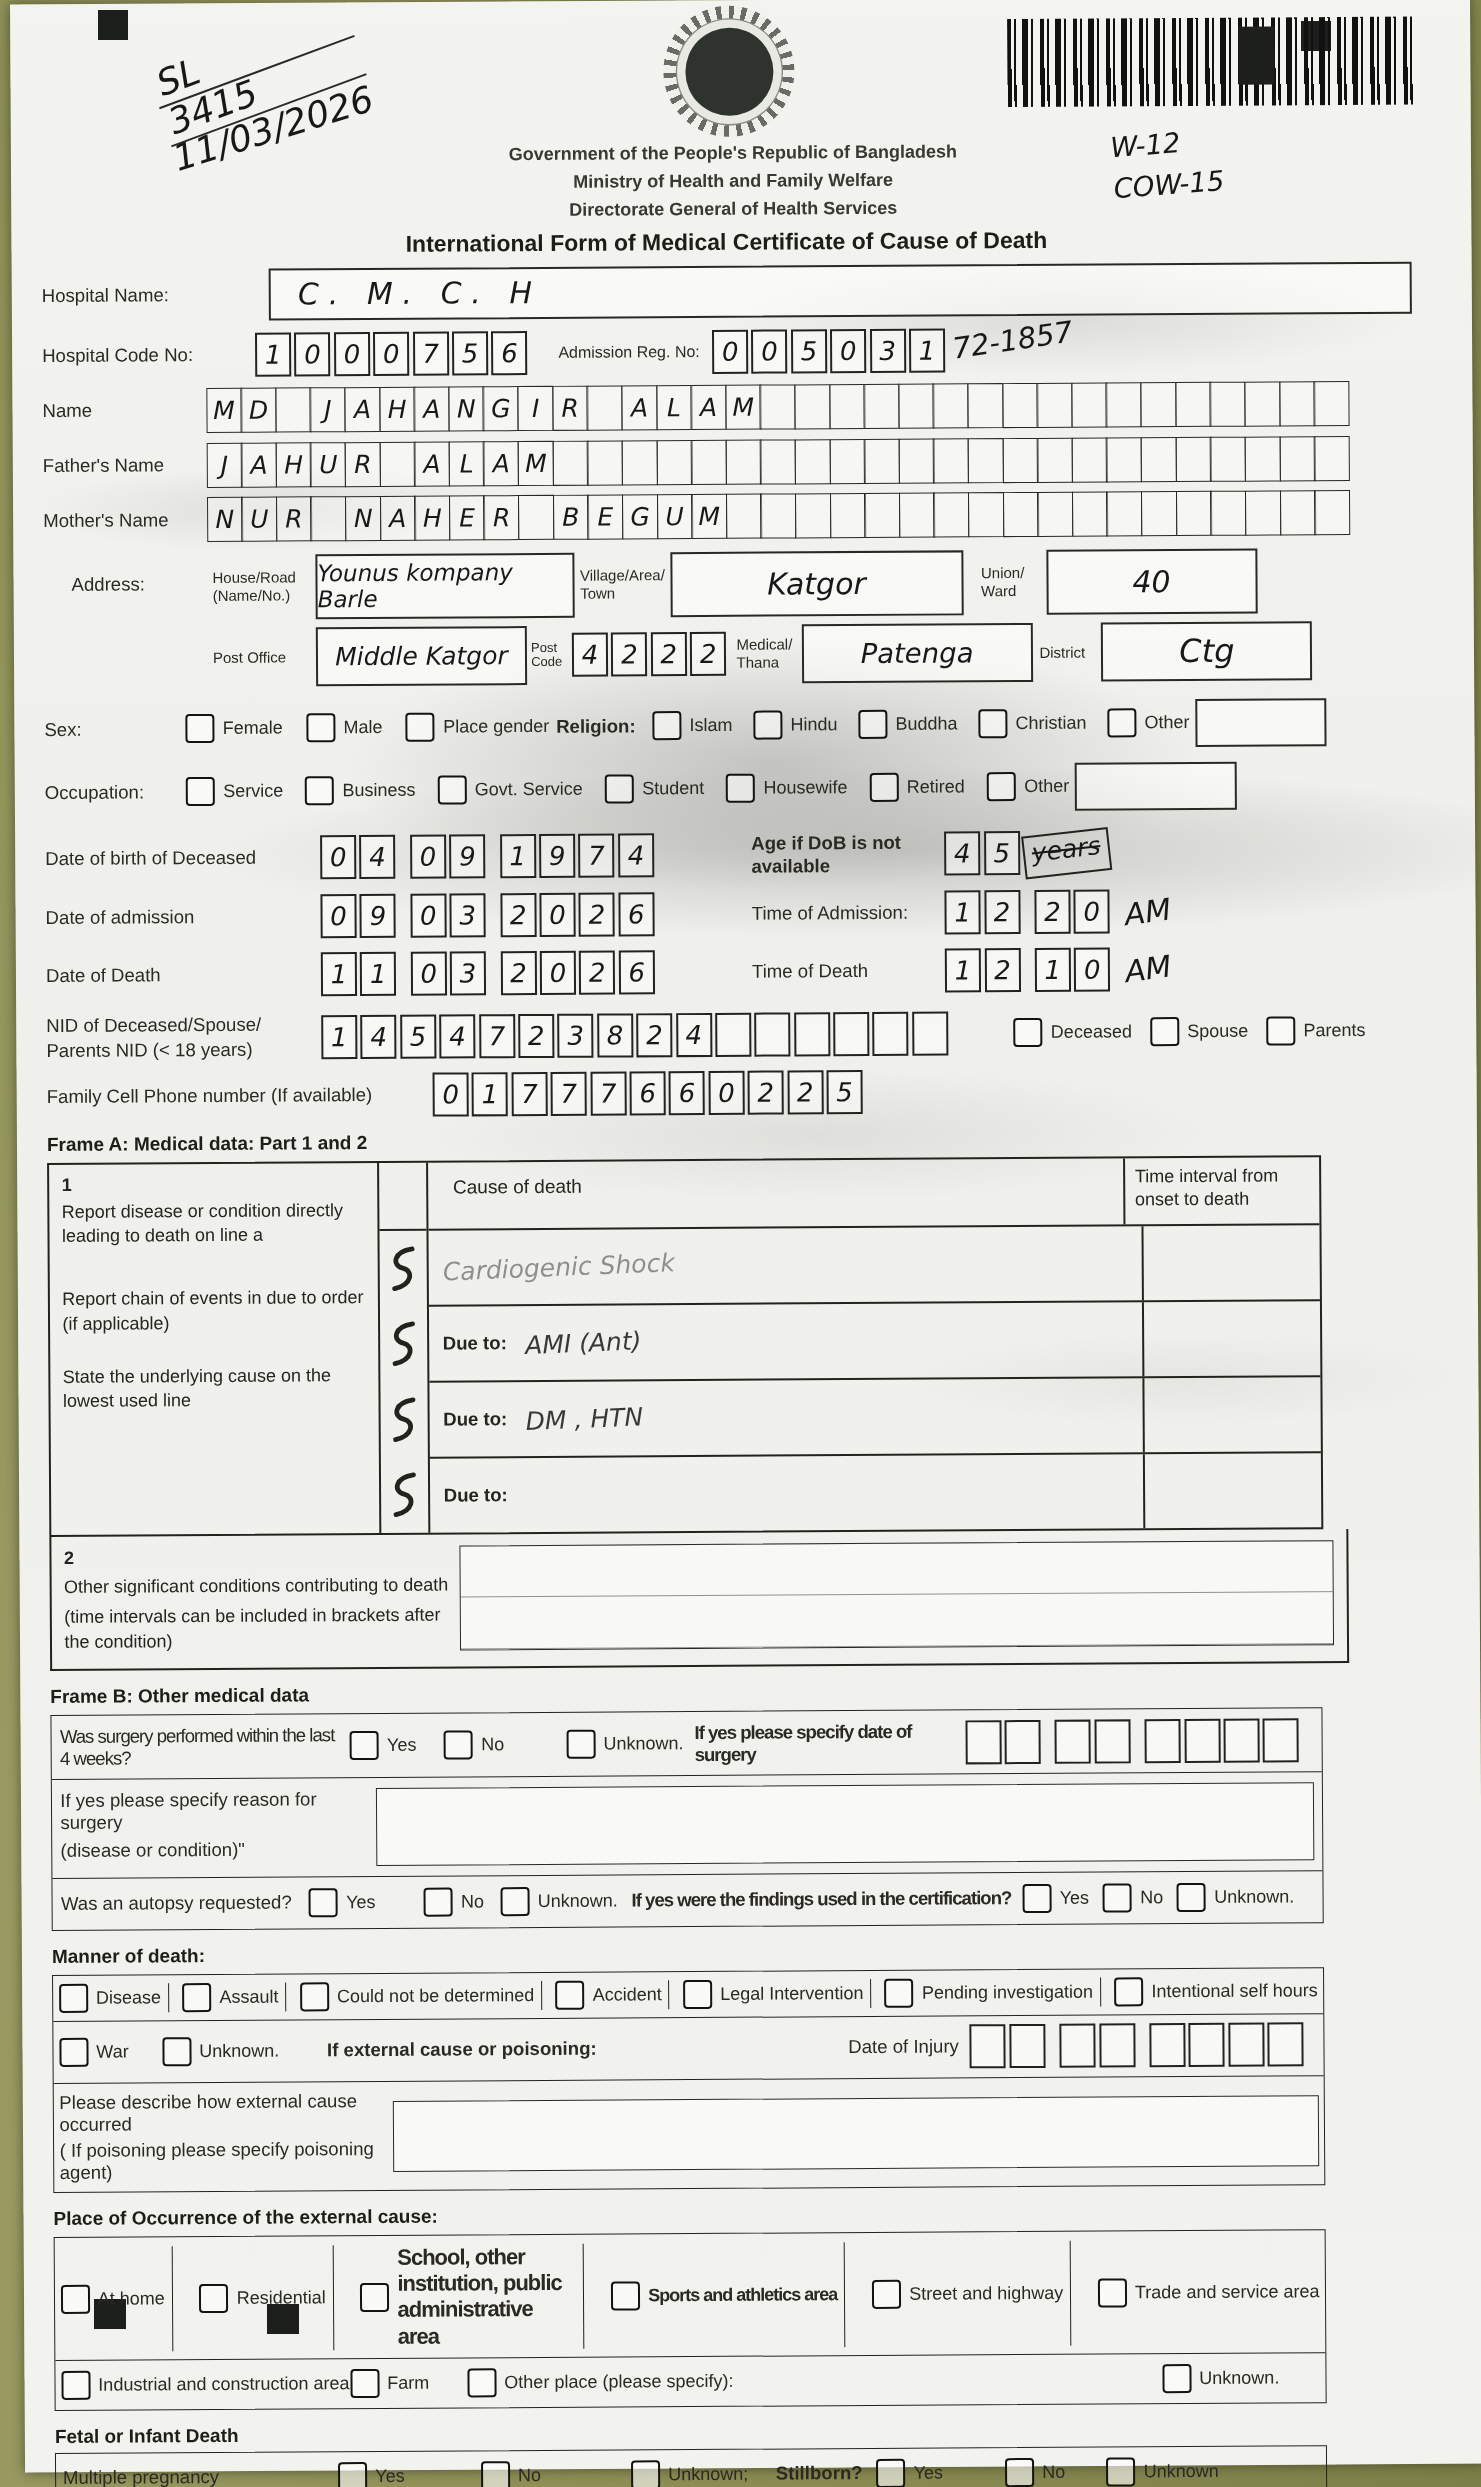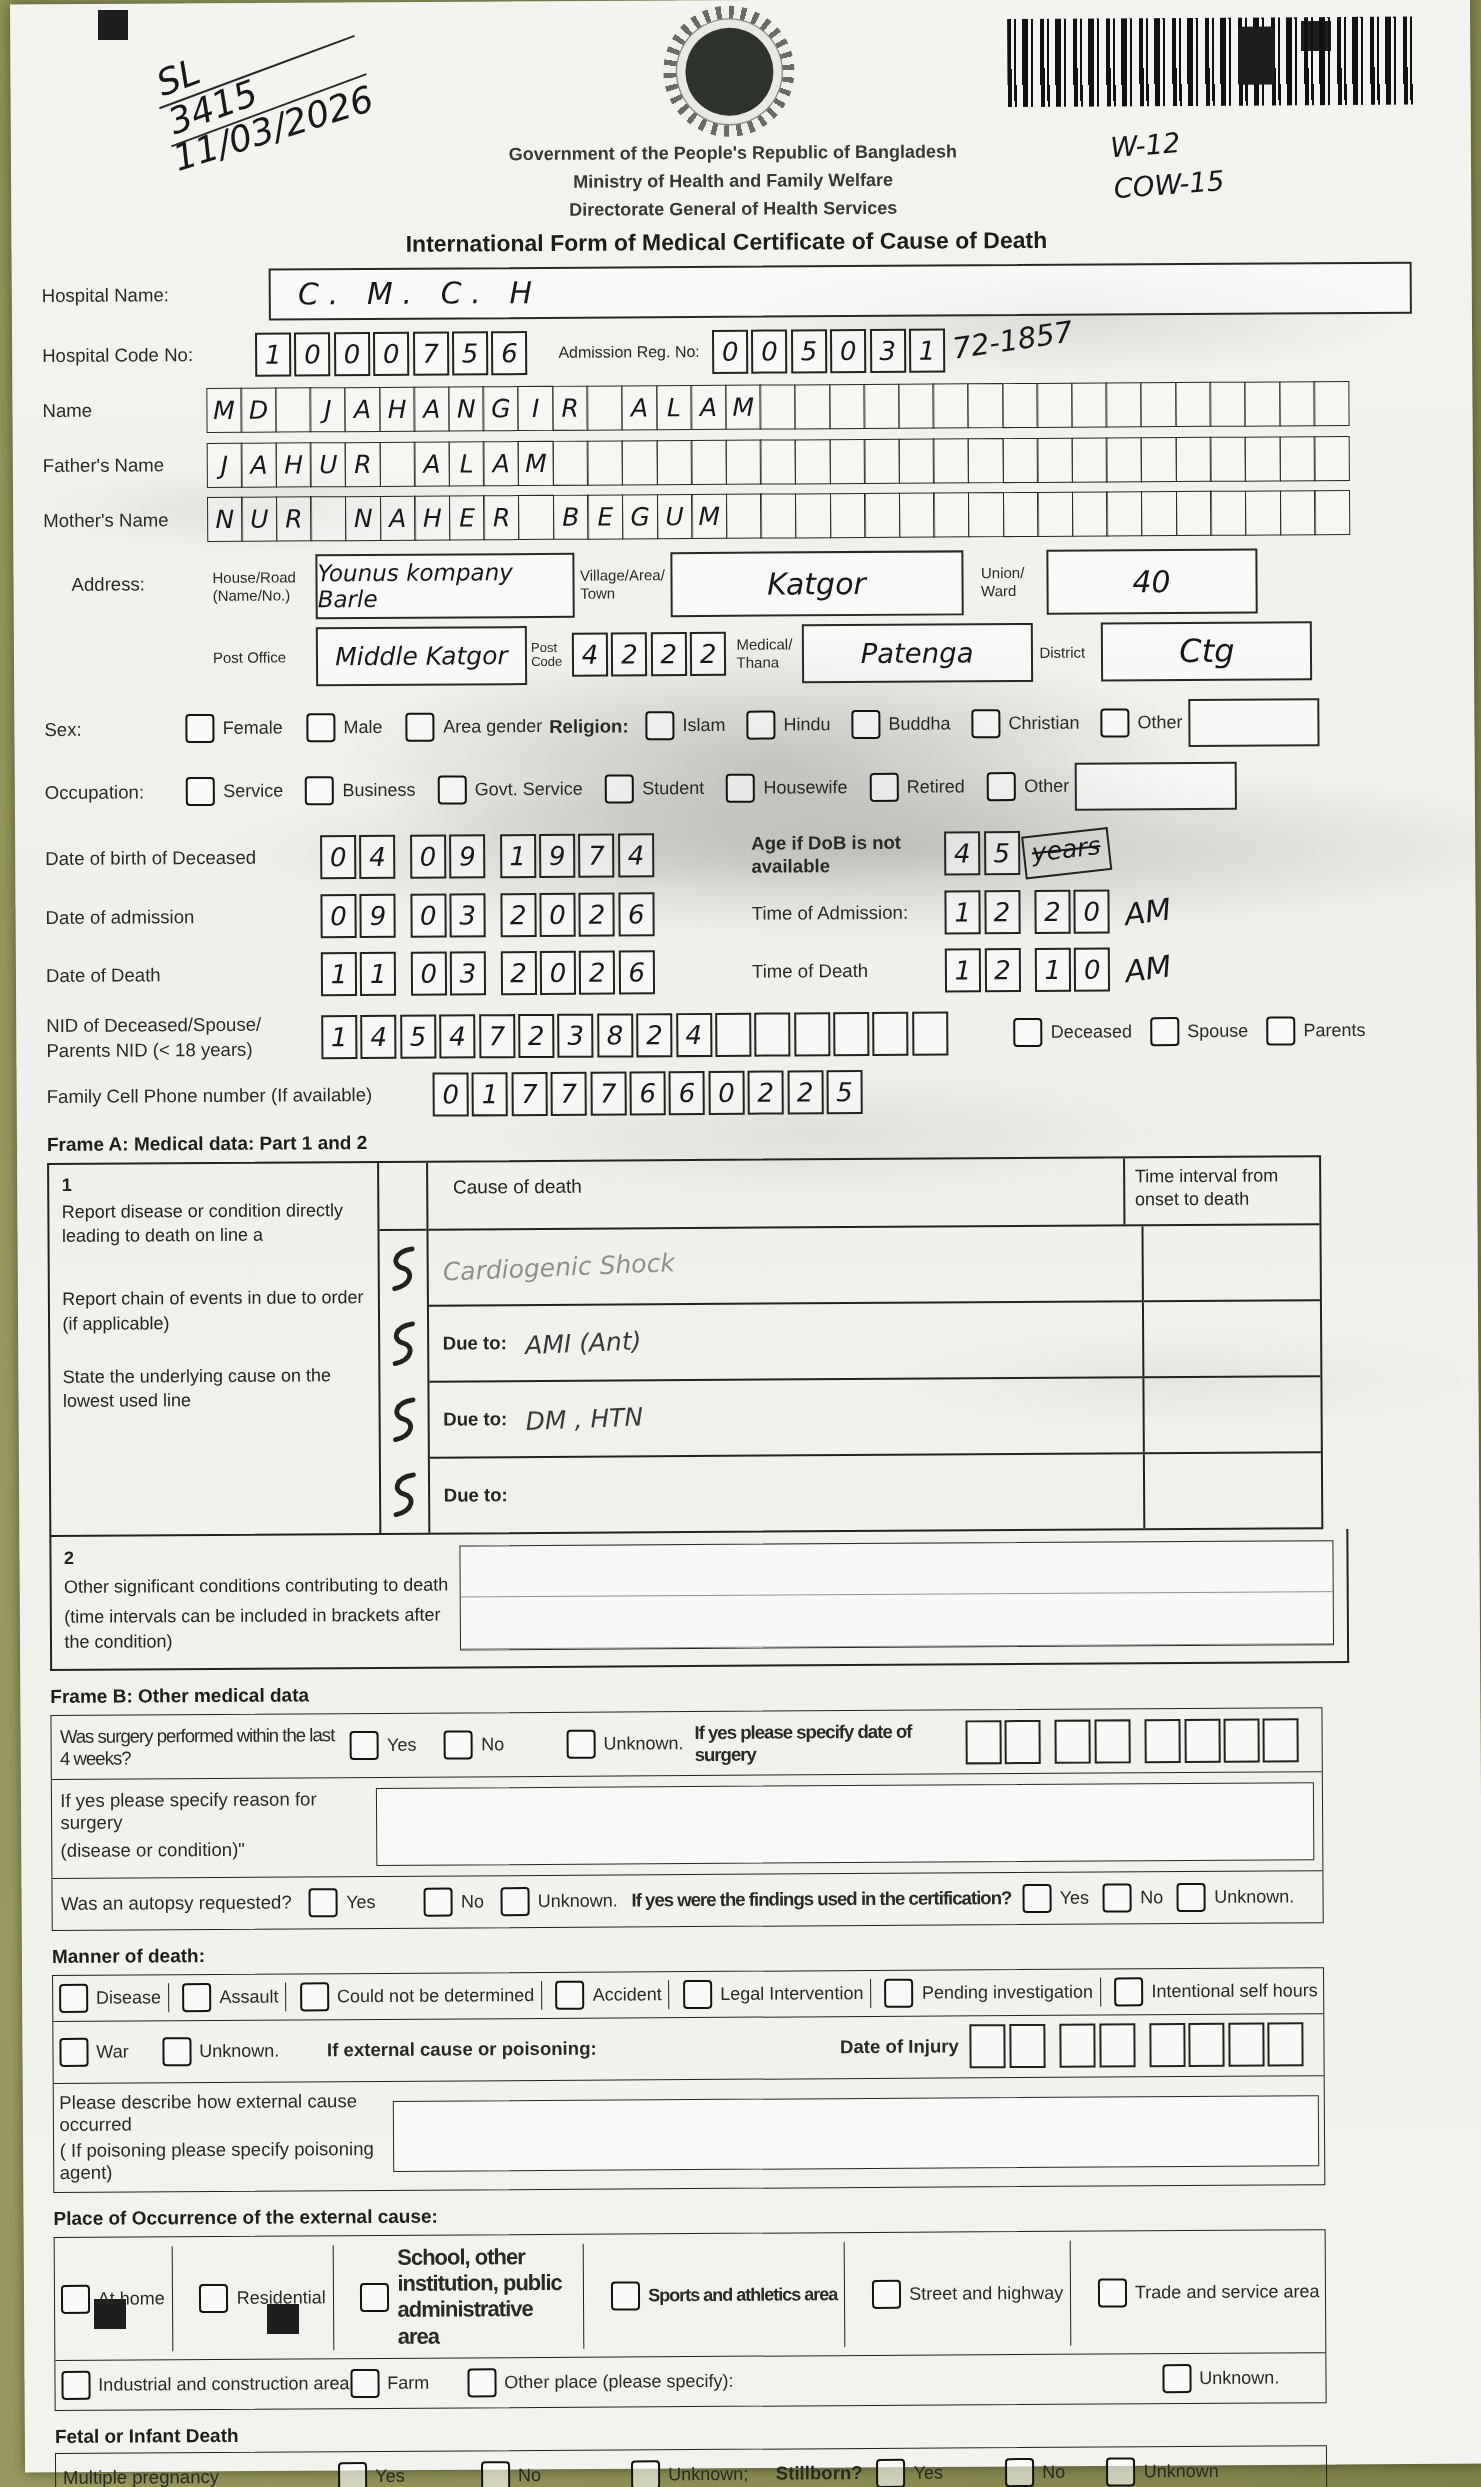--- a/index.html
+++ b/index.html
@@ -289,21 +289,21 @@
         <span class="opt">
           <span class="cb"></span>
           <span class="olabel">Female</span>
         </span>
         <span class="opt">
           <span class="cb"></span>
           <span class="olabel">Male</span>
         </span>
         <span class="opt">
           <span class="cb"></span>
-          <span class="olabel">Area gender</span>
+          <span class="olabel">Place gender</span>
         </span>
       </span>
     <span class="plabel" style="font-weight:bold;margin:0 16.5px 0 6.9px;">Religion:</span>
     <span style="display:flex;gap:20.7px;">
         <span class="opt">
           <span class="cb"></span>
           <span class="olabel">Islam</span>
         </span>
         <span class="opt">
           <span class="cb"></span>
@@ -680,21 +680,21 @@
     <div style="display:flex;align-items:center;border-bottom:1.4px solid #24221d;padding:8.3px 5.5px;">
       <span class="opt" style="width:103px;">
           <span class="cb"></span>
           <span class="olabel">War</span>
         </span>
       <span class="opt" style="width:165px;">
           <span class="cb"></span>
           <span class="olabel">Unknown.</span>
         </span>
       <span class="plabel" style="font-weight:bold;flex:1;">If external cause or poisoning:</span>
-      <span class="plabel" style="font-weight:bold;margin-right:11px;">Date of Injury</span>
+      <span class="plabel" style="font-weight:normal;margin-right:11px;">Date of Injury</span>
       <span style="display:flex;" class="hand">
           <span class="cellgroup">
             <span class="cellbox"></span>
             <span class="cellbox"></span>
           </span>
           <span class="cellgroup">
             <span class="cellbox"></span>
             <span class="cellbox"></span>
           </span>
           <span class="cellgroup">

